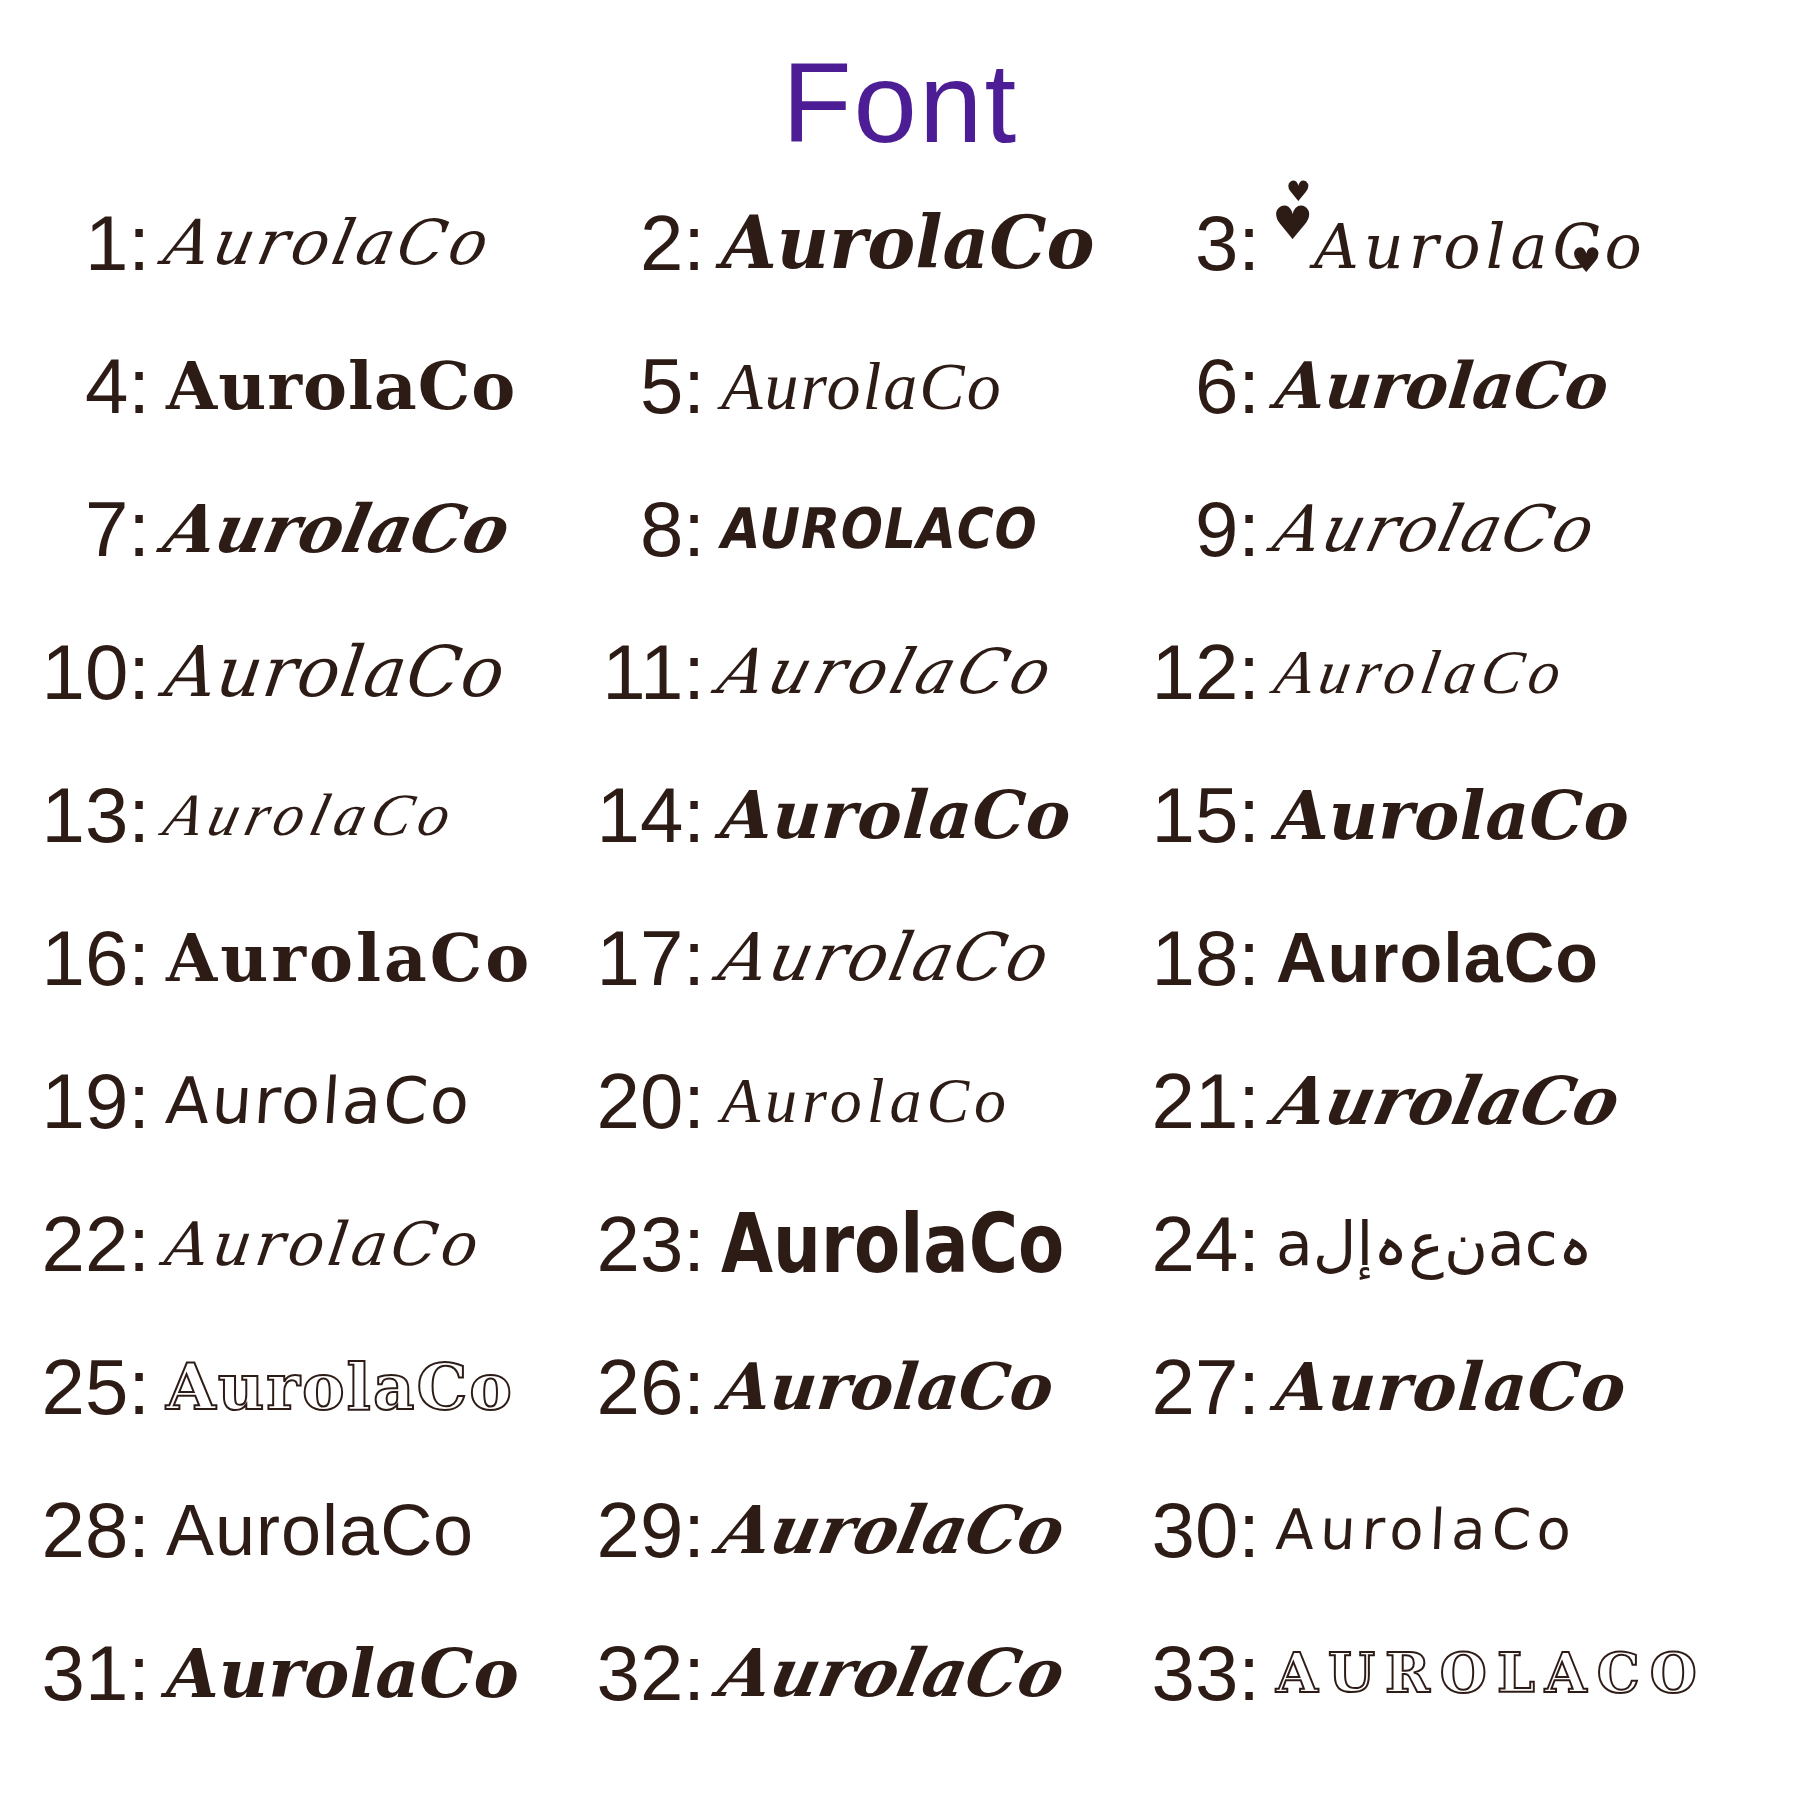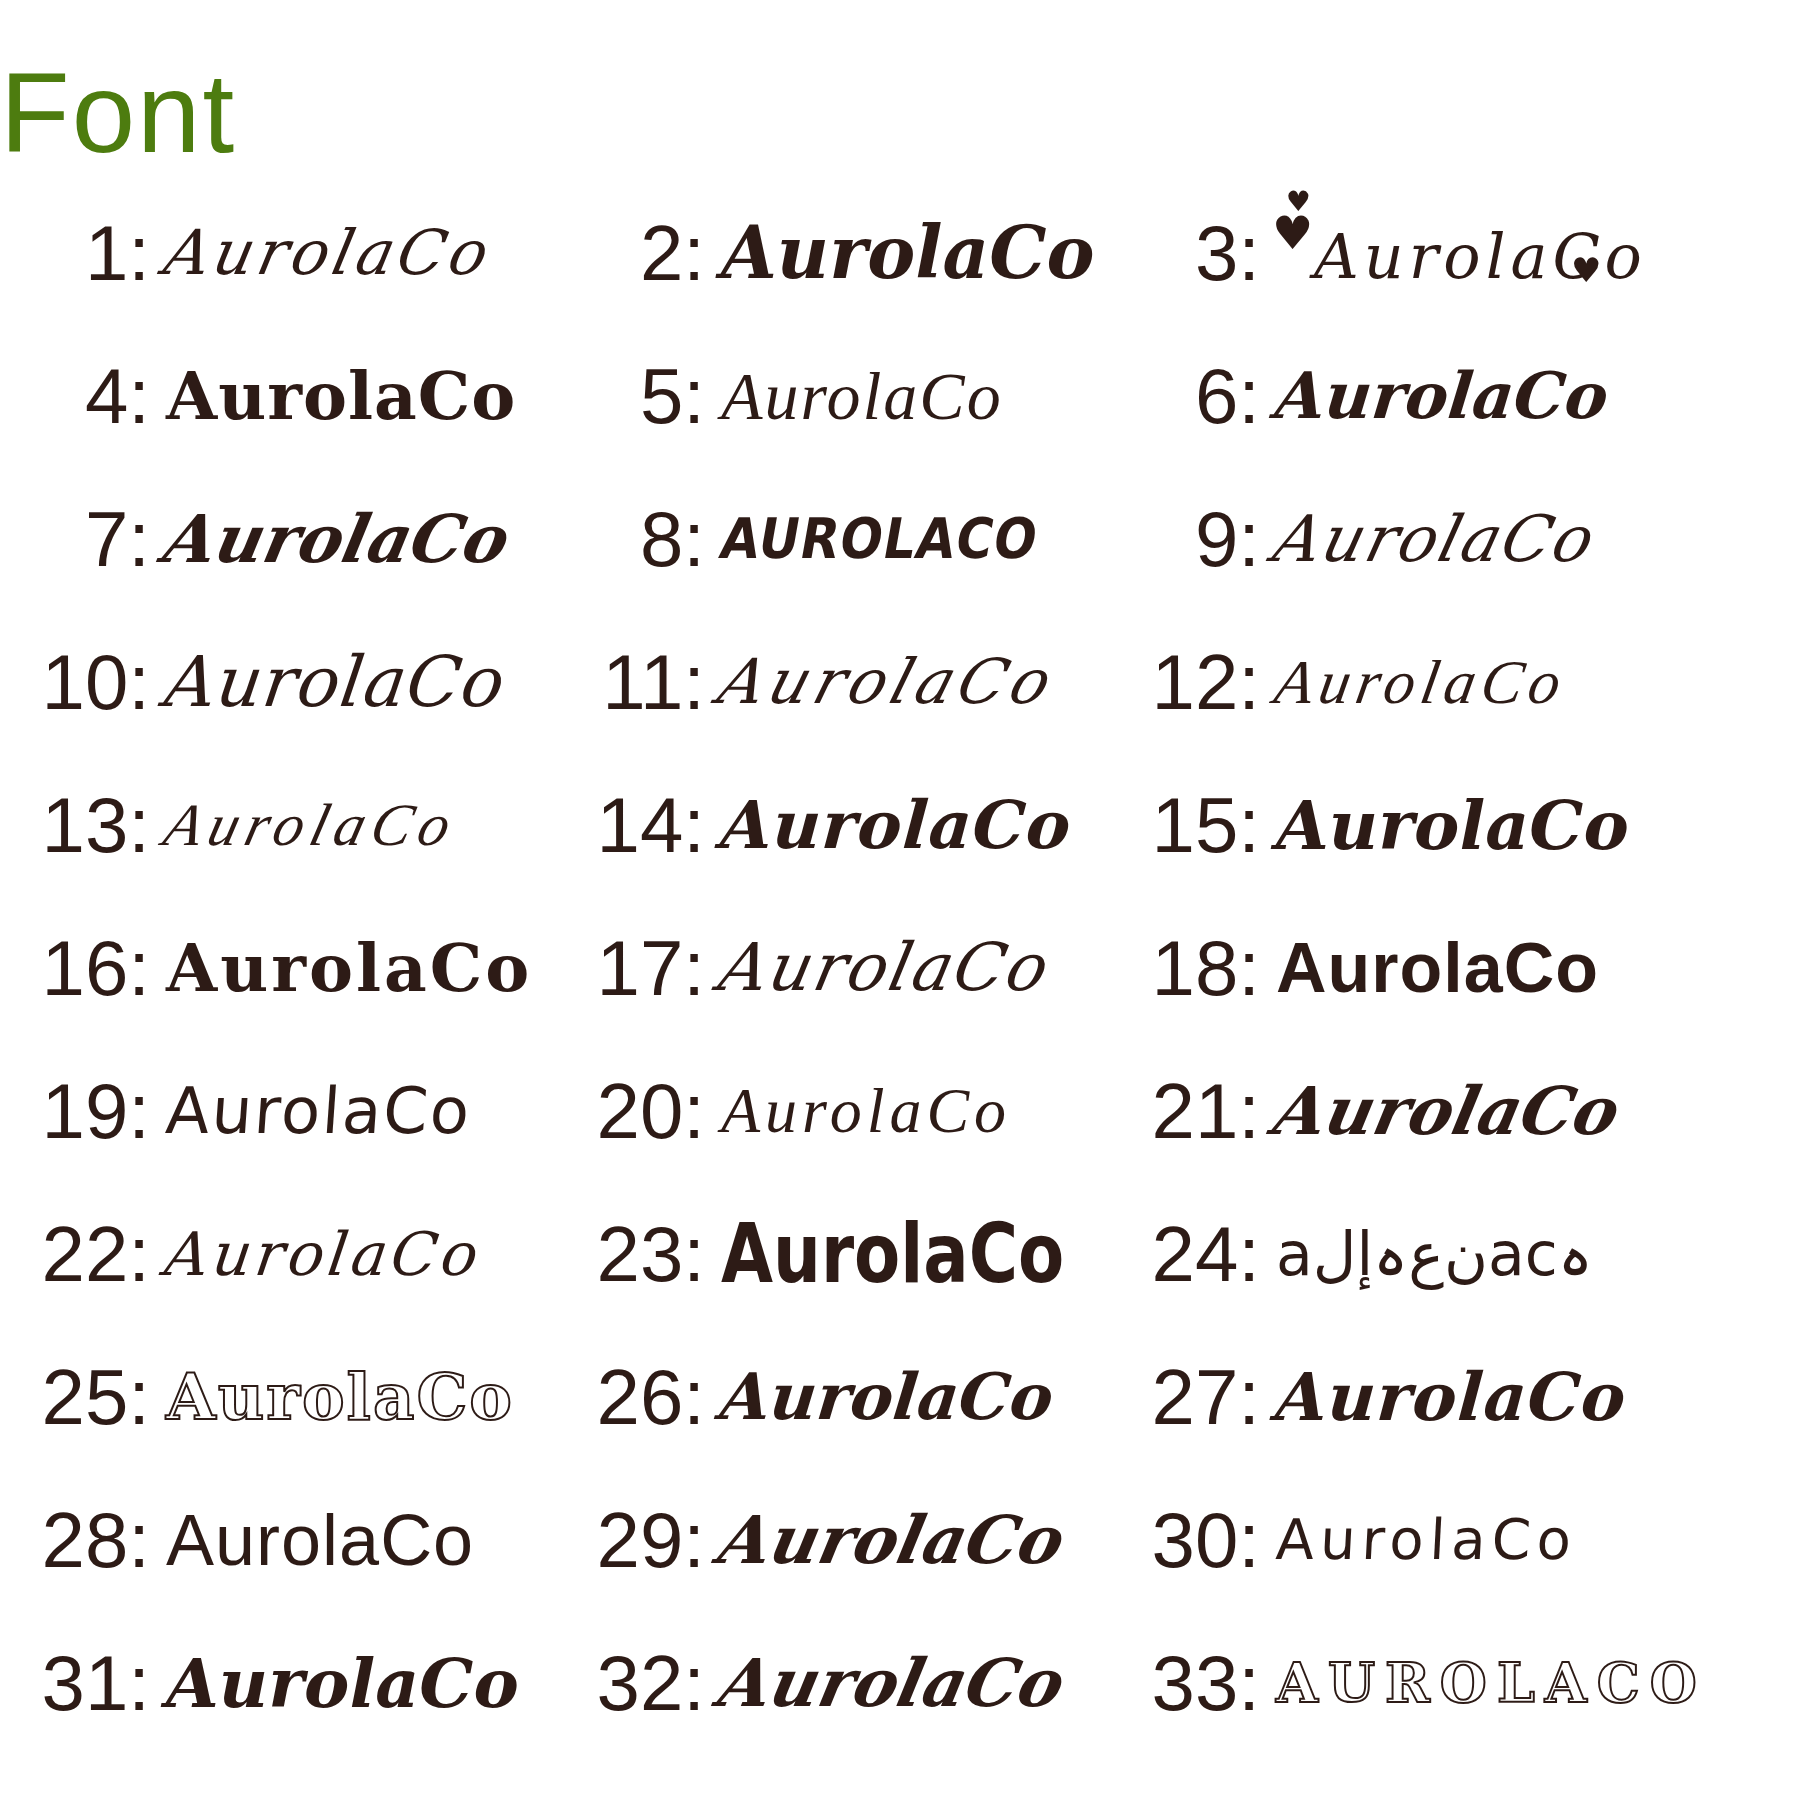--- a/index.html
+++ b/index.html
@@ -3,22 +3,22 @@
 <meta charset="utf-8">
 <style>
   html,body{margin:0;padding:0;}
   body{
     width:1800px;height:1800px;background:#ffffff;overflow:hidden;
     font-family:"Liberation Sans",sans-serif;
     --ink:#2d1b16;
     color:var(--ink);
   }
   .title{
-    font-size:114px;font-weight:400;color:#4d7c0f;
-    margin:50px 0 6px 0;line-height:1.1;letter-spacing:2px;
+    text-align:center;font-size:114px;font-weight:400;color:#4c1d95;
+    margin:40px 0 6px 0;line-height:1.1;letter-spacing:2px;
     font-family:"Liberation Sans",sans-serif;
   }
   .grid{
     display:grid;
     grid-template-columns:555px 555px 650px;
     padding-left:28px;
   }
   .cell{height:143px;display:flex;align-items:center;}
   .num{
     font-size:78px;color:var(--ink);min-width:122px;text-align:right;

